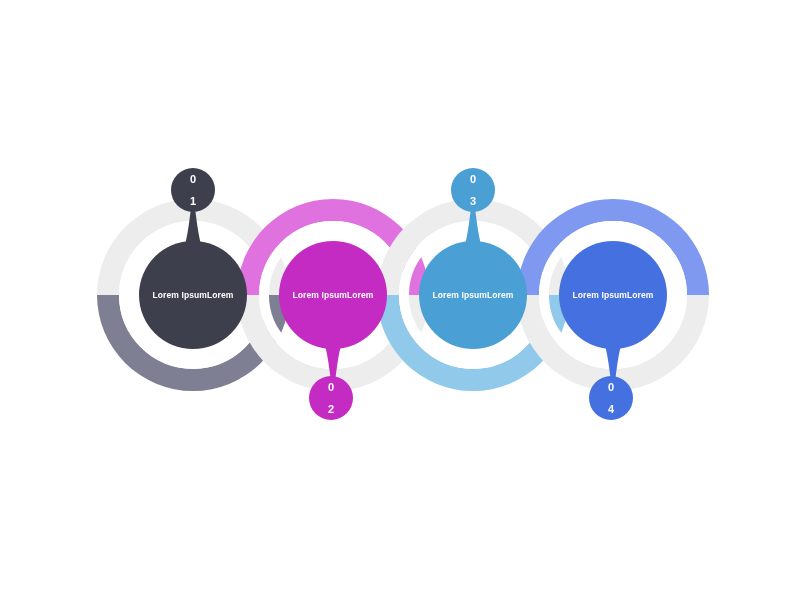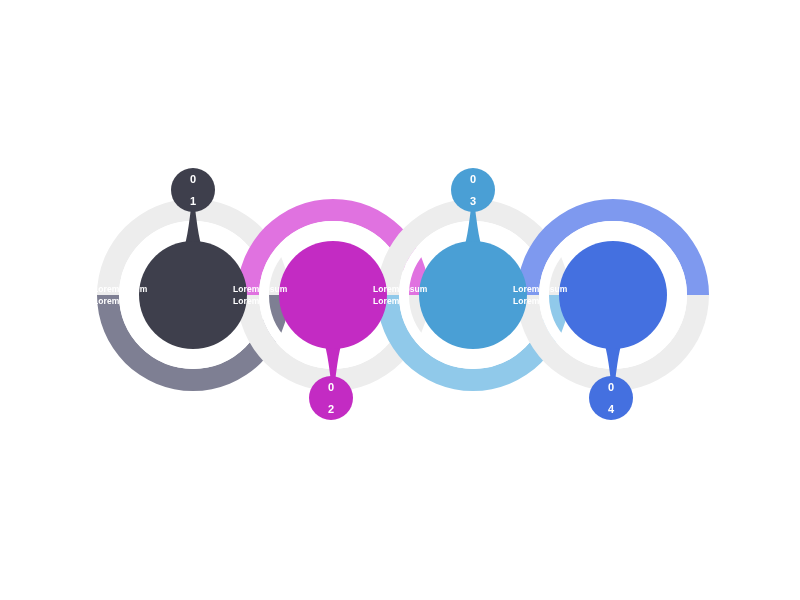--- a/index.html
+++ b/index.html
@@ -30,22 +30,22 @@
     height: 600px;
   }
 
   .center-label {
     position: absolute;
     left: 0;
     top: 0;
     width: 200px;
     height: 200px;
     display: flex;
-    flex-direction: column;
-    align-items: flex-start;
+    flex-direction: row;
+    align-items: center;
     justify-content: center;
     pointer-events: none;
   }
 
   .center-label .line {
     color: #ffffff;
     font-size: 8.5px;
     line-height: 12px;
     font-weight: bold;
     letter-spacing: 0.1px;

